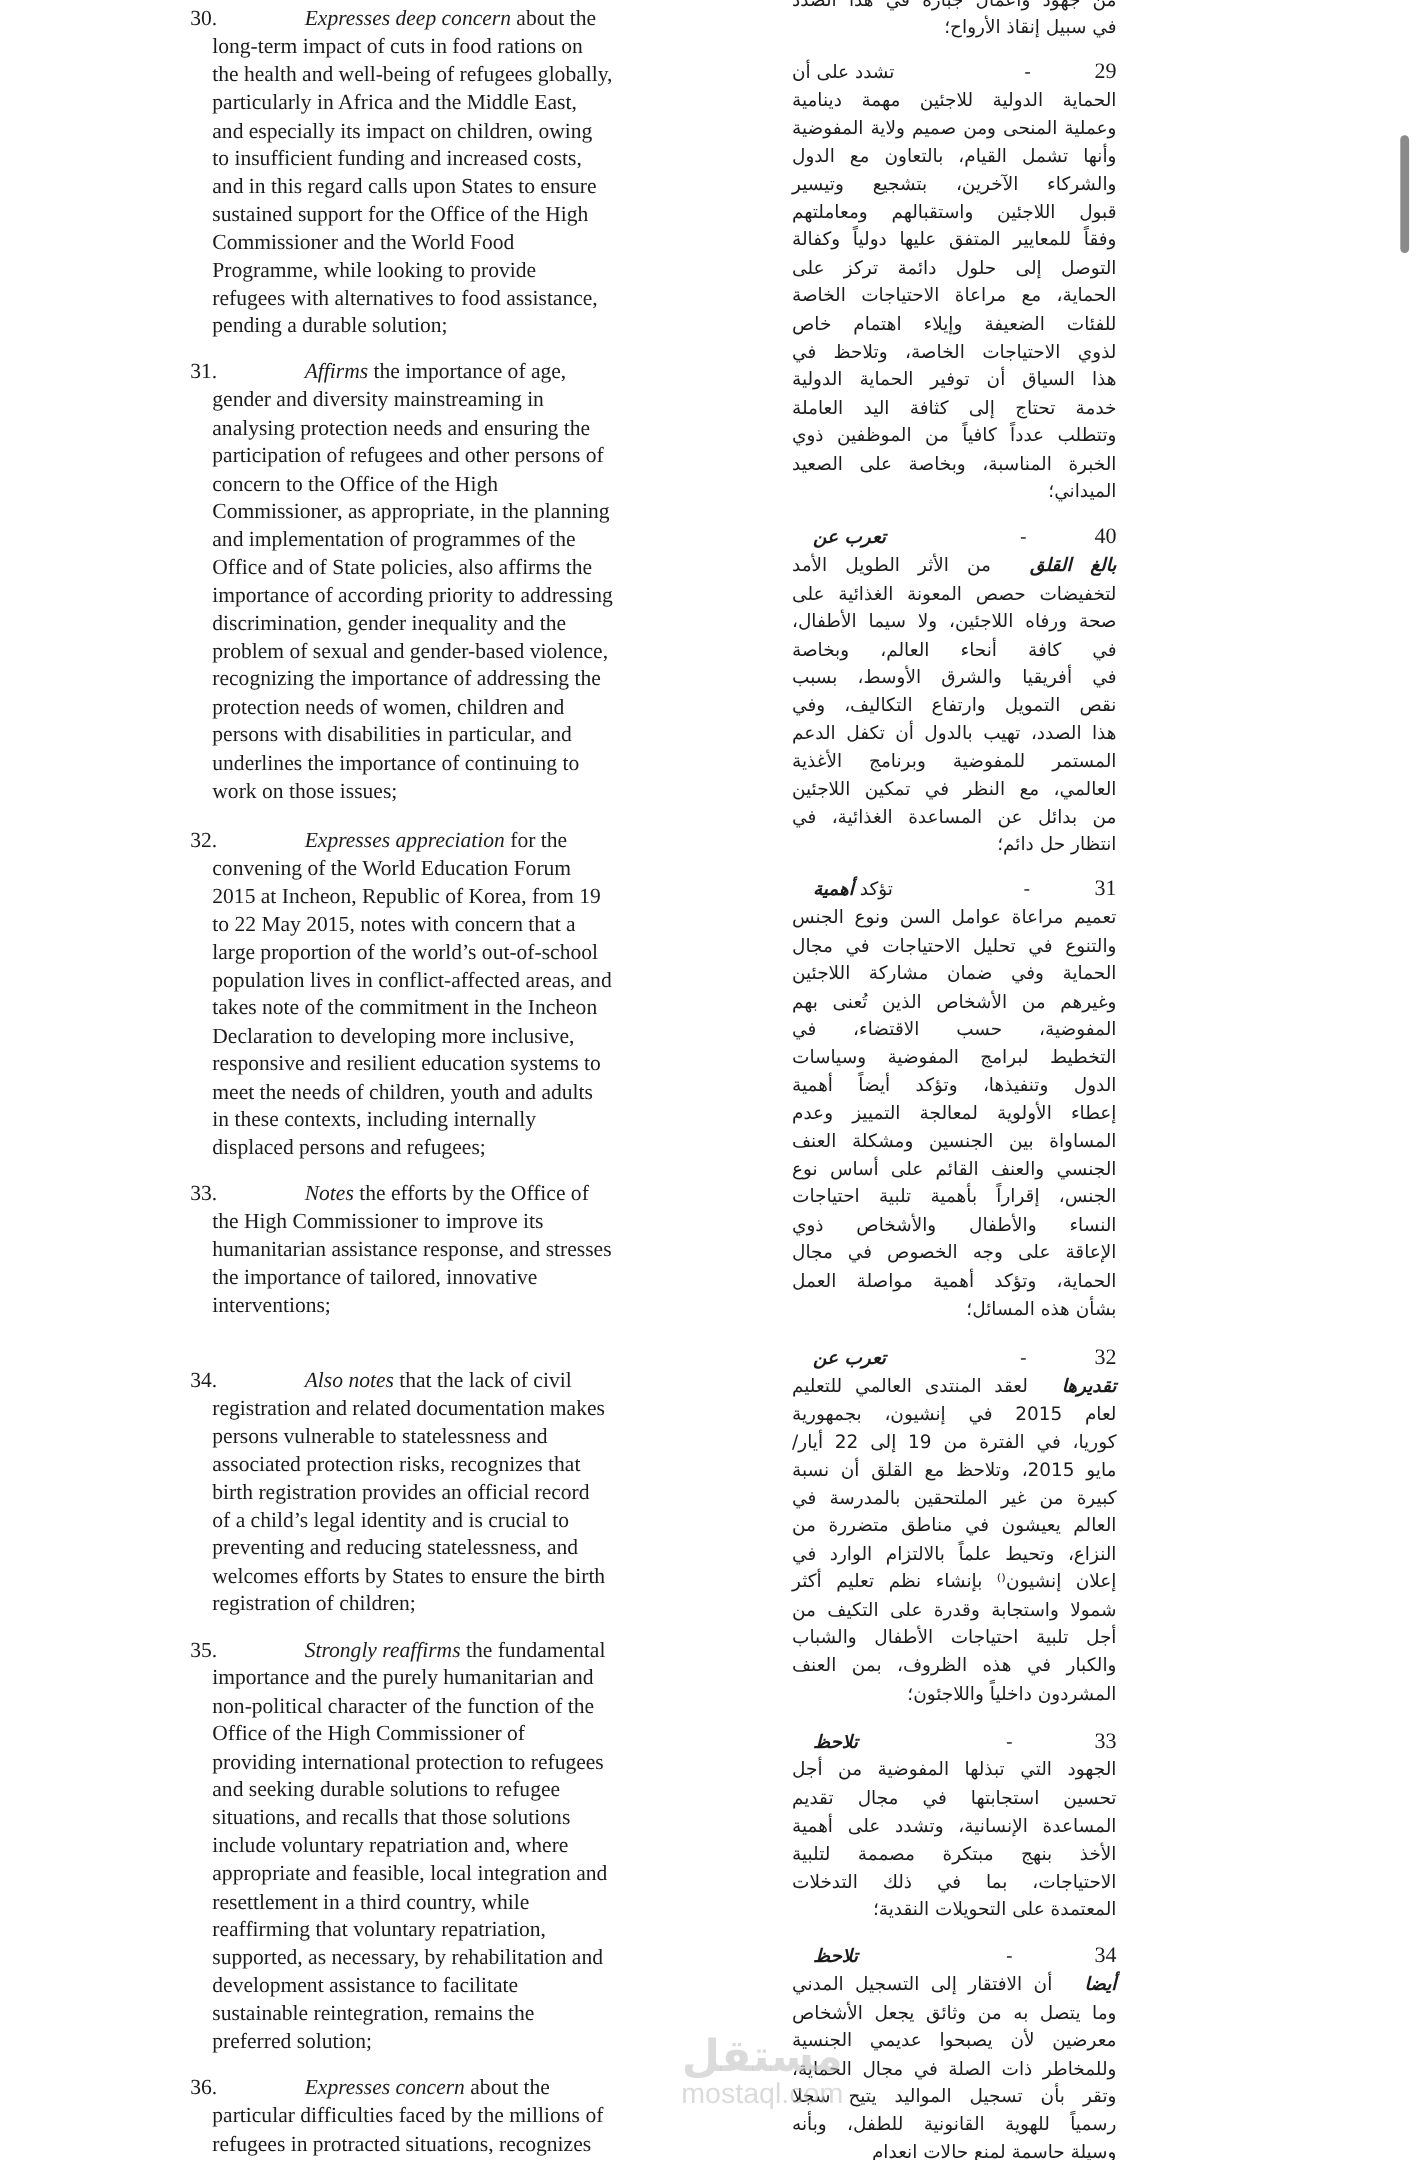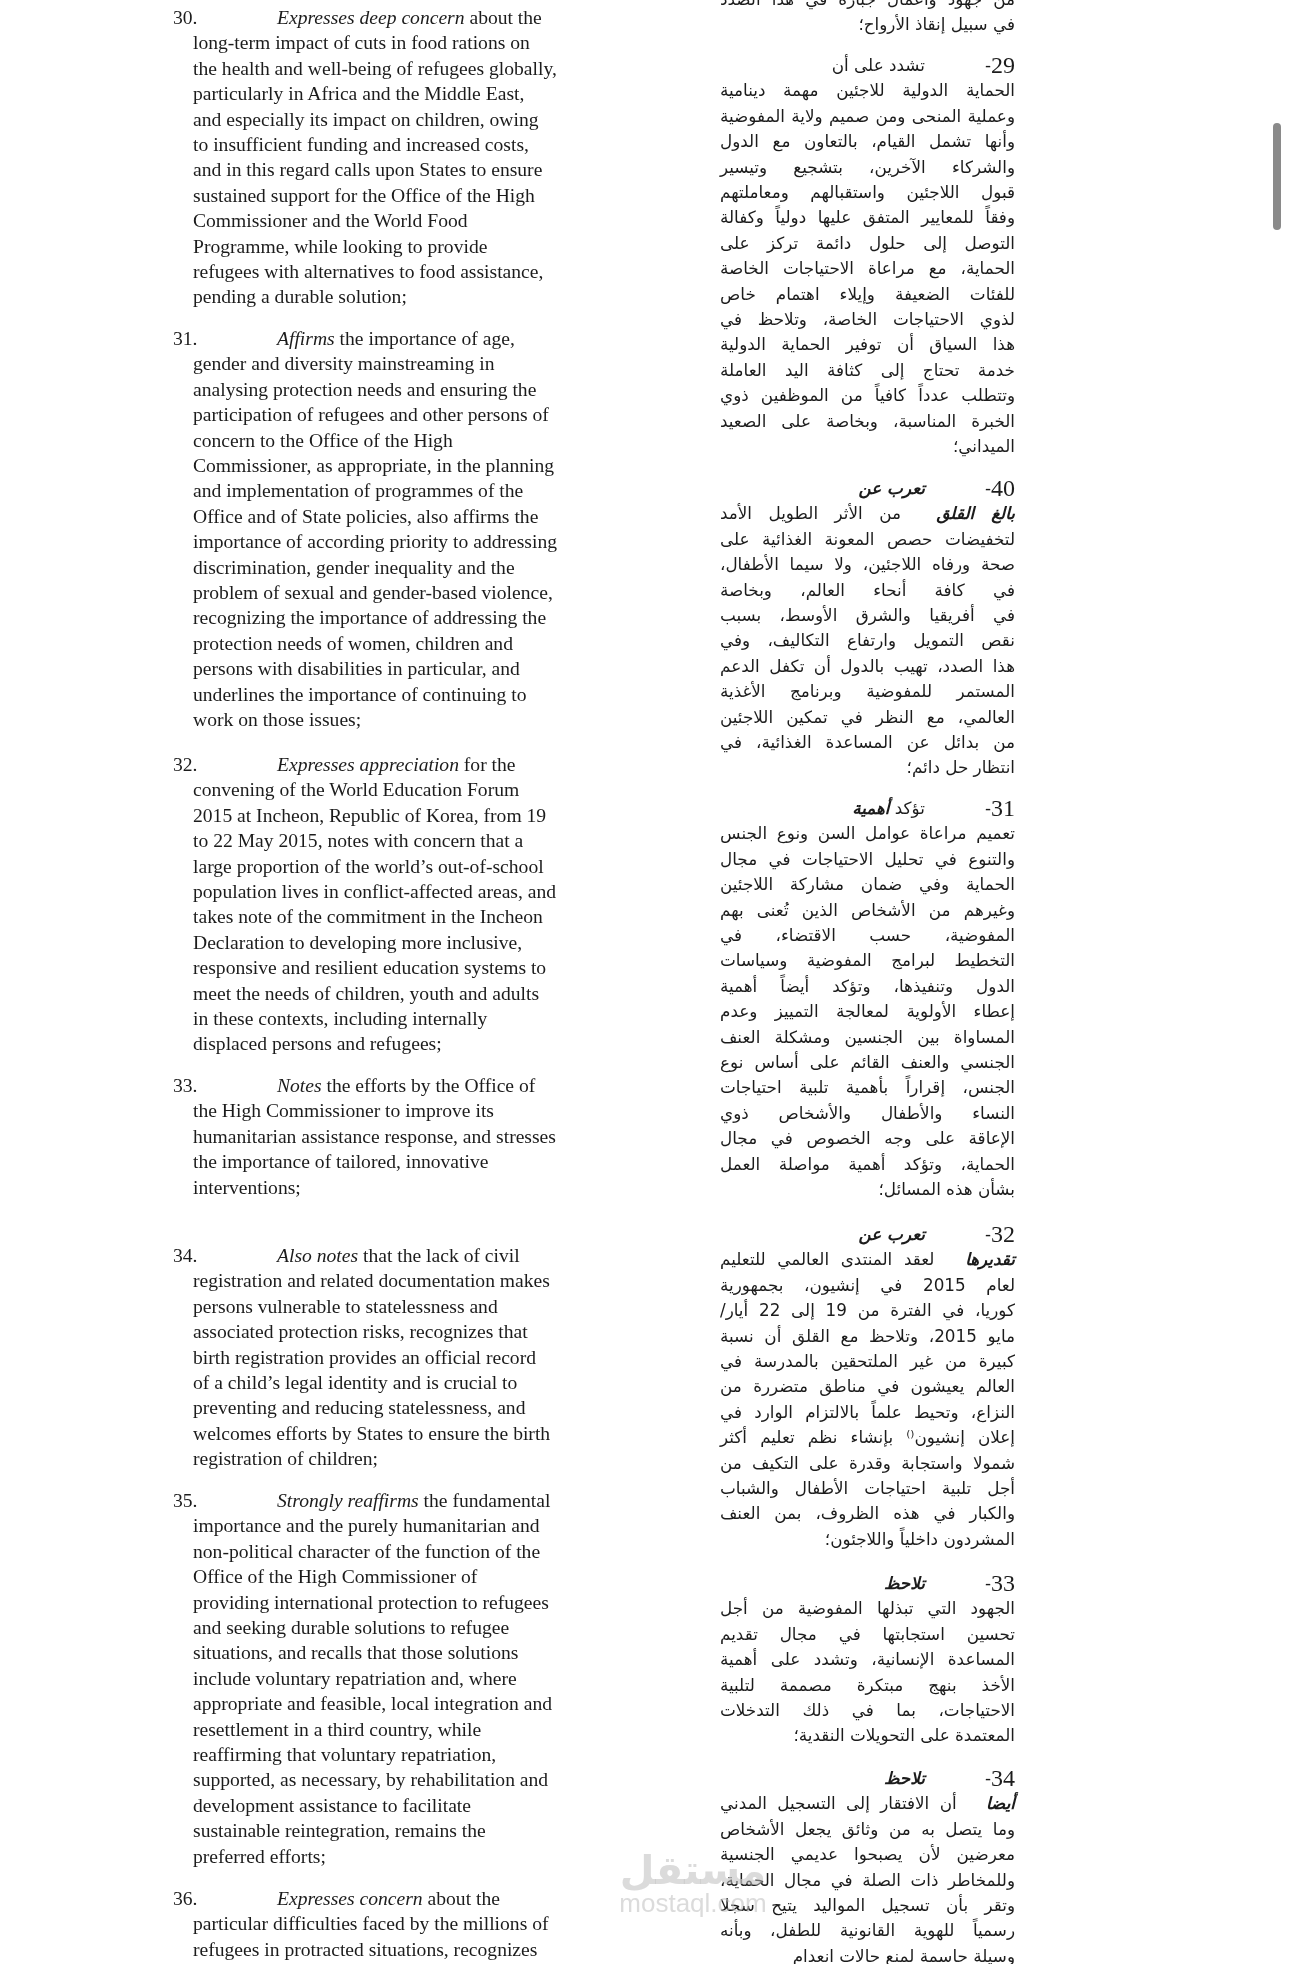--- a/index.html
+++ b/index.html
@@ -22,22 +22,22 @@
 
   .ar-col {
     position: absolute; left: 720px; top: 0; width: 295px;
     font-family: "DejaVu Sans", "Liberation Sans", sans-serif;
     font-size: 16.8px; line-height: 25.4px; color: #1c1c1c;
     direction: rtl;
   }
   .ar-para { position: absolute; left: 0; width: 295px; direction: rtl; }
   .ar-line { display: block; white-space: nowrap; text-align: justify; text-align-last: justify; }
   .ar-line.last { text-align-last: right; }
-  .ar-head { display: flex; direction: ltr; justify-content: flex-end; width: 295px; white-space: nowrap; }
-  .ar-head .ar-num { font-family: "Liberation Serif", serif; font-size: 24px; order: 3; }
+  .ar-head { display: flex; direction: ltr; justify-content: space-between; width: 295px; white-space: nowrap; }
+  .ar-head .ar-num { font-family: "Liberation Serif", serif; font-size: 20px; order: 3; }
   .ar-head .ar-dash { order: 2; margin-left: 60px; }
   .ar-head .ar-lead { order: 1; direction: rtl; }
   .bold-it { font-weight: bold; font-style: italic; margin-left: 19px; }
 
   .scrollbar {
     position: absolute; left: 1273px; top: 123px; width: 8px; height: 107px;
     background: #8a8a8a; border-radius: 4px;
   }
   .watermark {
     position: absolute; left: 565px; top: 1848px; width: 160px; height: 80px;
@@ -135,21 +135,21 @@
           <span class="line">providing international protection to refugees</span>
           <span class="line">and seeking durable solutions to refugee</span>
           <span class="line">situations, and recalls that those solutions</span>
           <span class="line">include voluntary repatriation and, where</span>
           <span class="line">appropriate and feasible, local integration and</span>
           <span class="line">resettlement in a third country, while</span>
           <span class="line">reaffirming that voluntary repatriation,</span>
           <span class="line">supported, as necessary, by rehabilitation and</span>
           <span class="line">development assistance to facilitate</span>
           <span class="line">sustainable reintegration, remains the</span>
-          <span class="line">preferred efforts;</span>
+          <span class="line">preferred solution;</span>
         </span>
       </div>
     <div class="en-para" style="top:1886px">
         <span class="first"><span class="num">36.</span><span class="lead">Expresses concern</span><span> about the</span></span>
         <span class="body">
           <span class="line">particular difficulties faced by the millions of</span>
           <span class="line">refugees in protracted situations, recognizes</span>
           <span class="line">that the average length of stay has continued</span>
         </span>
       </div>

